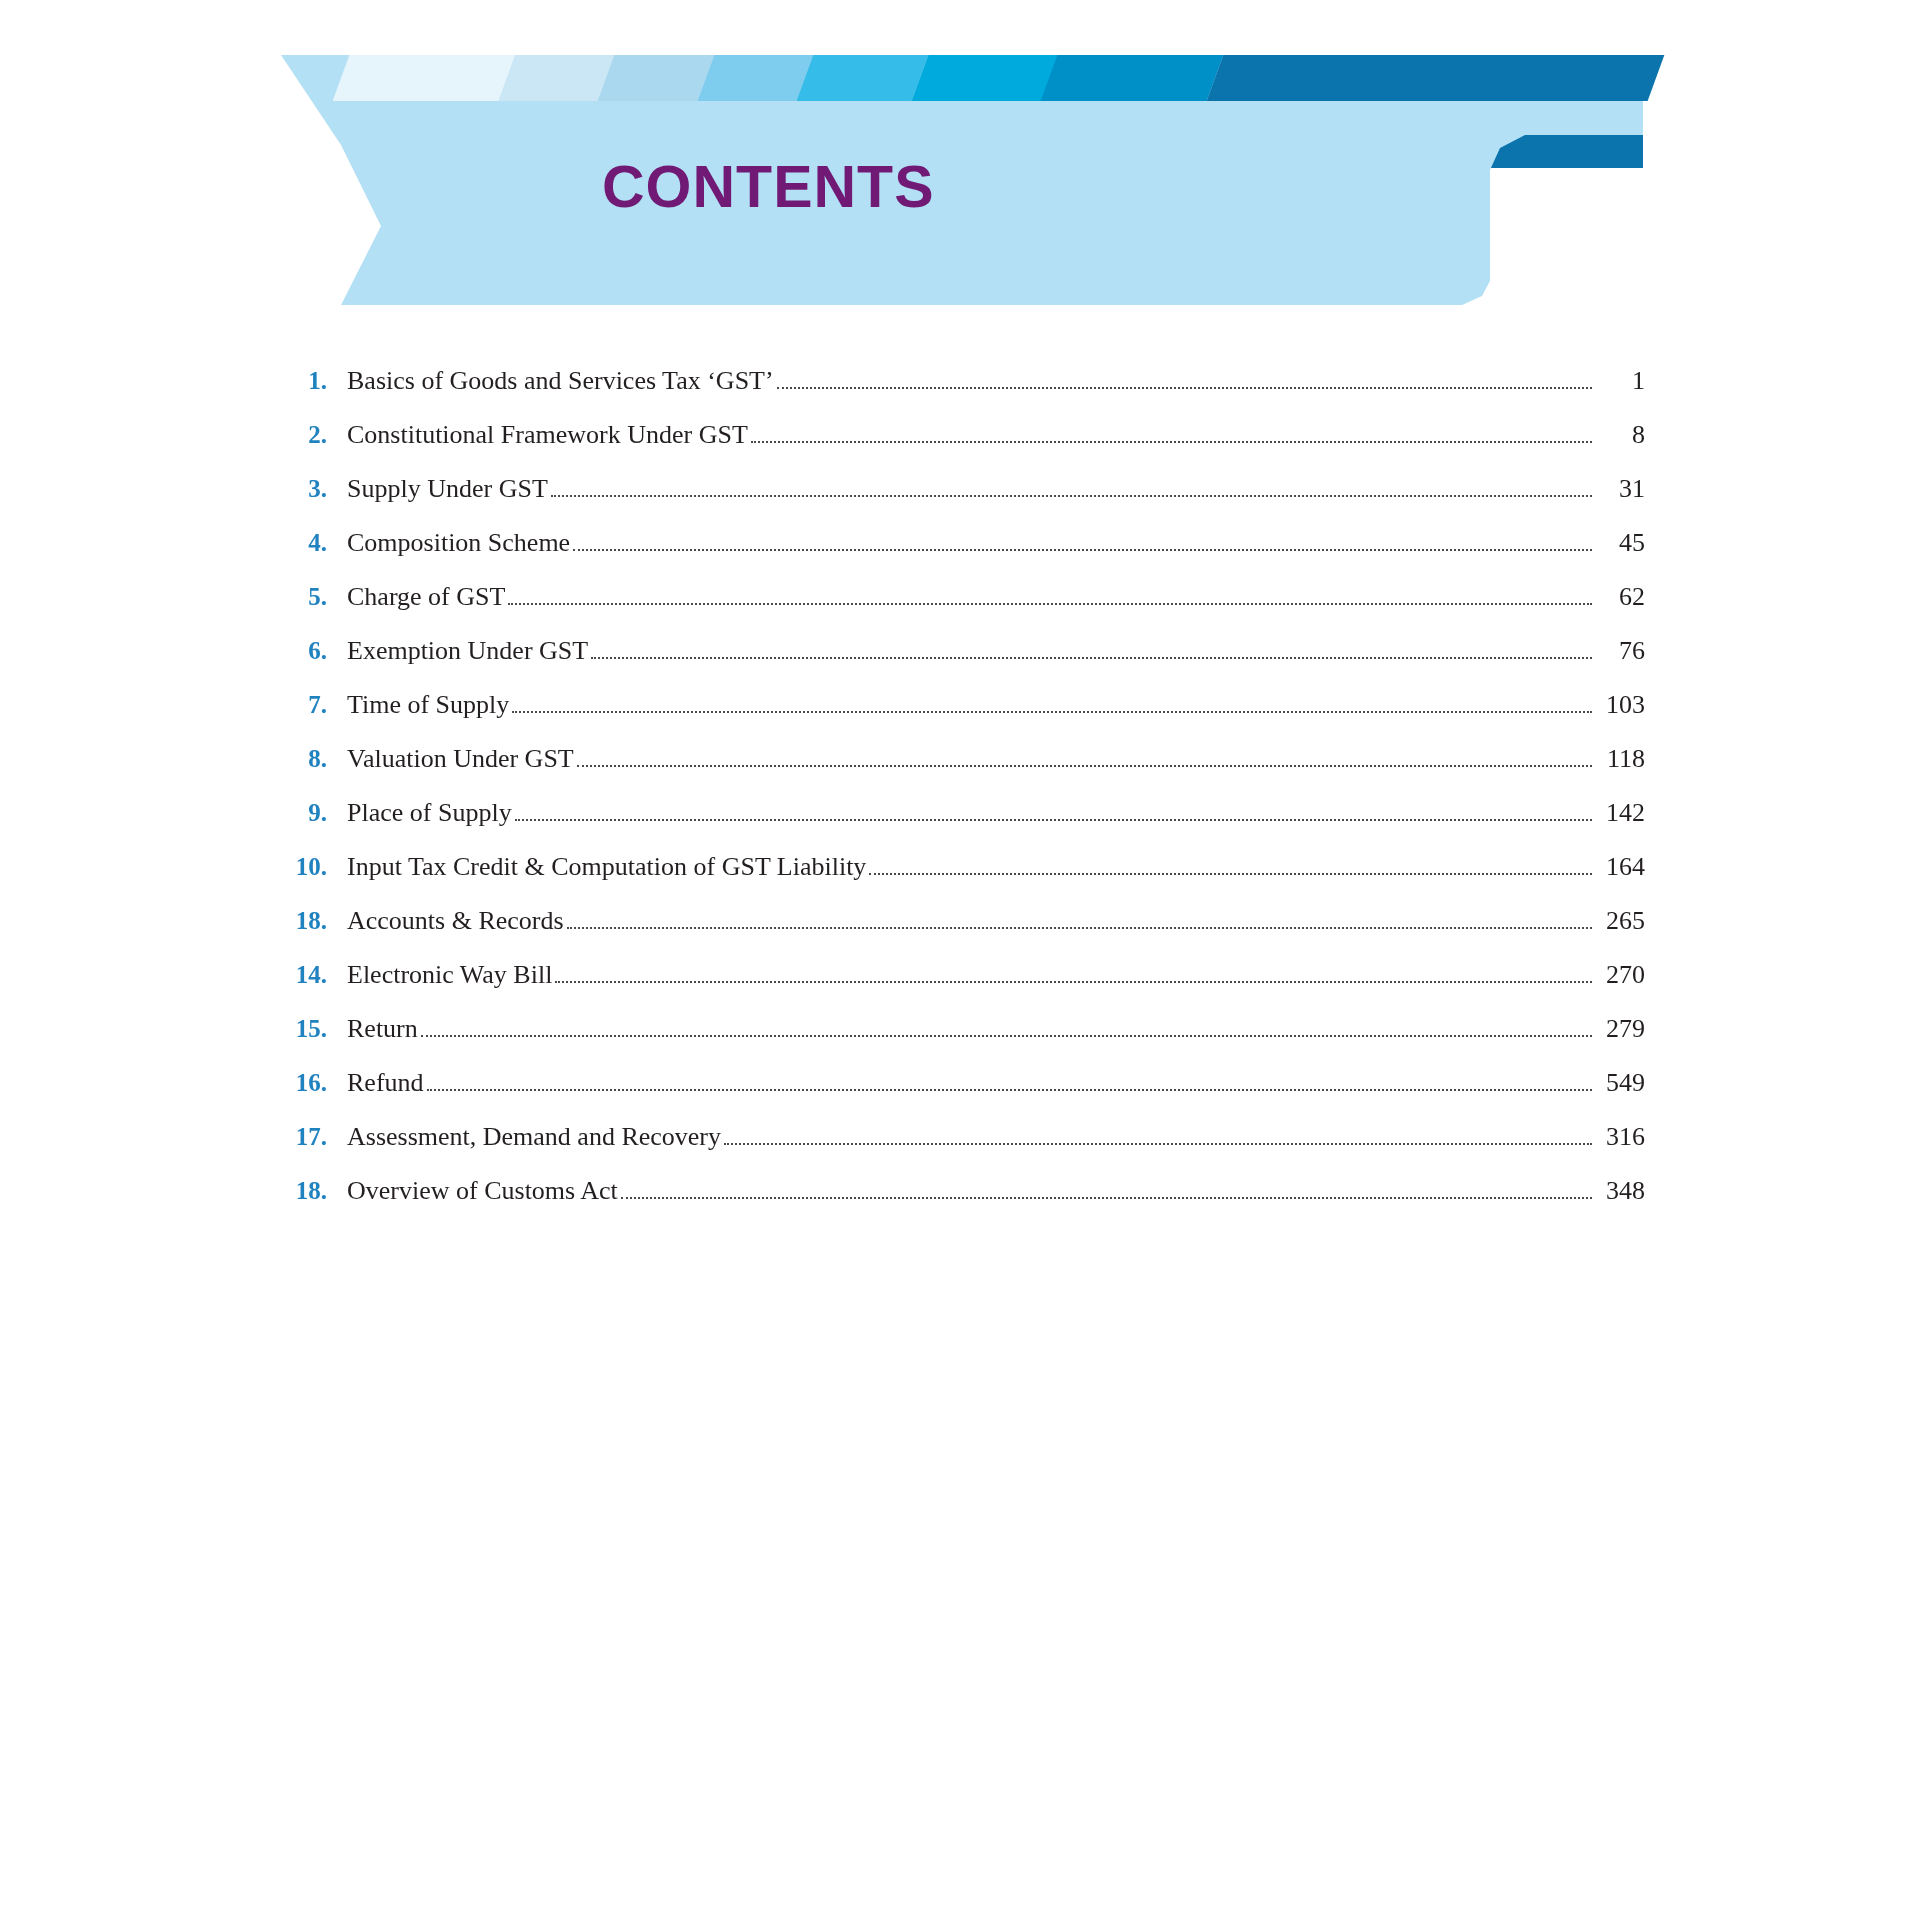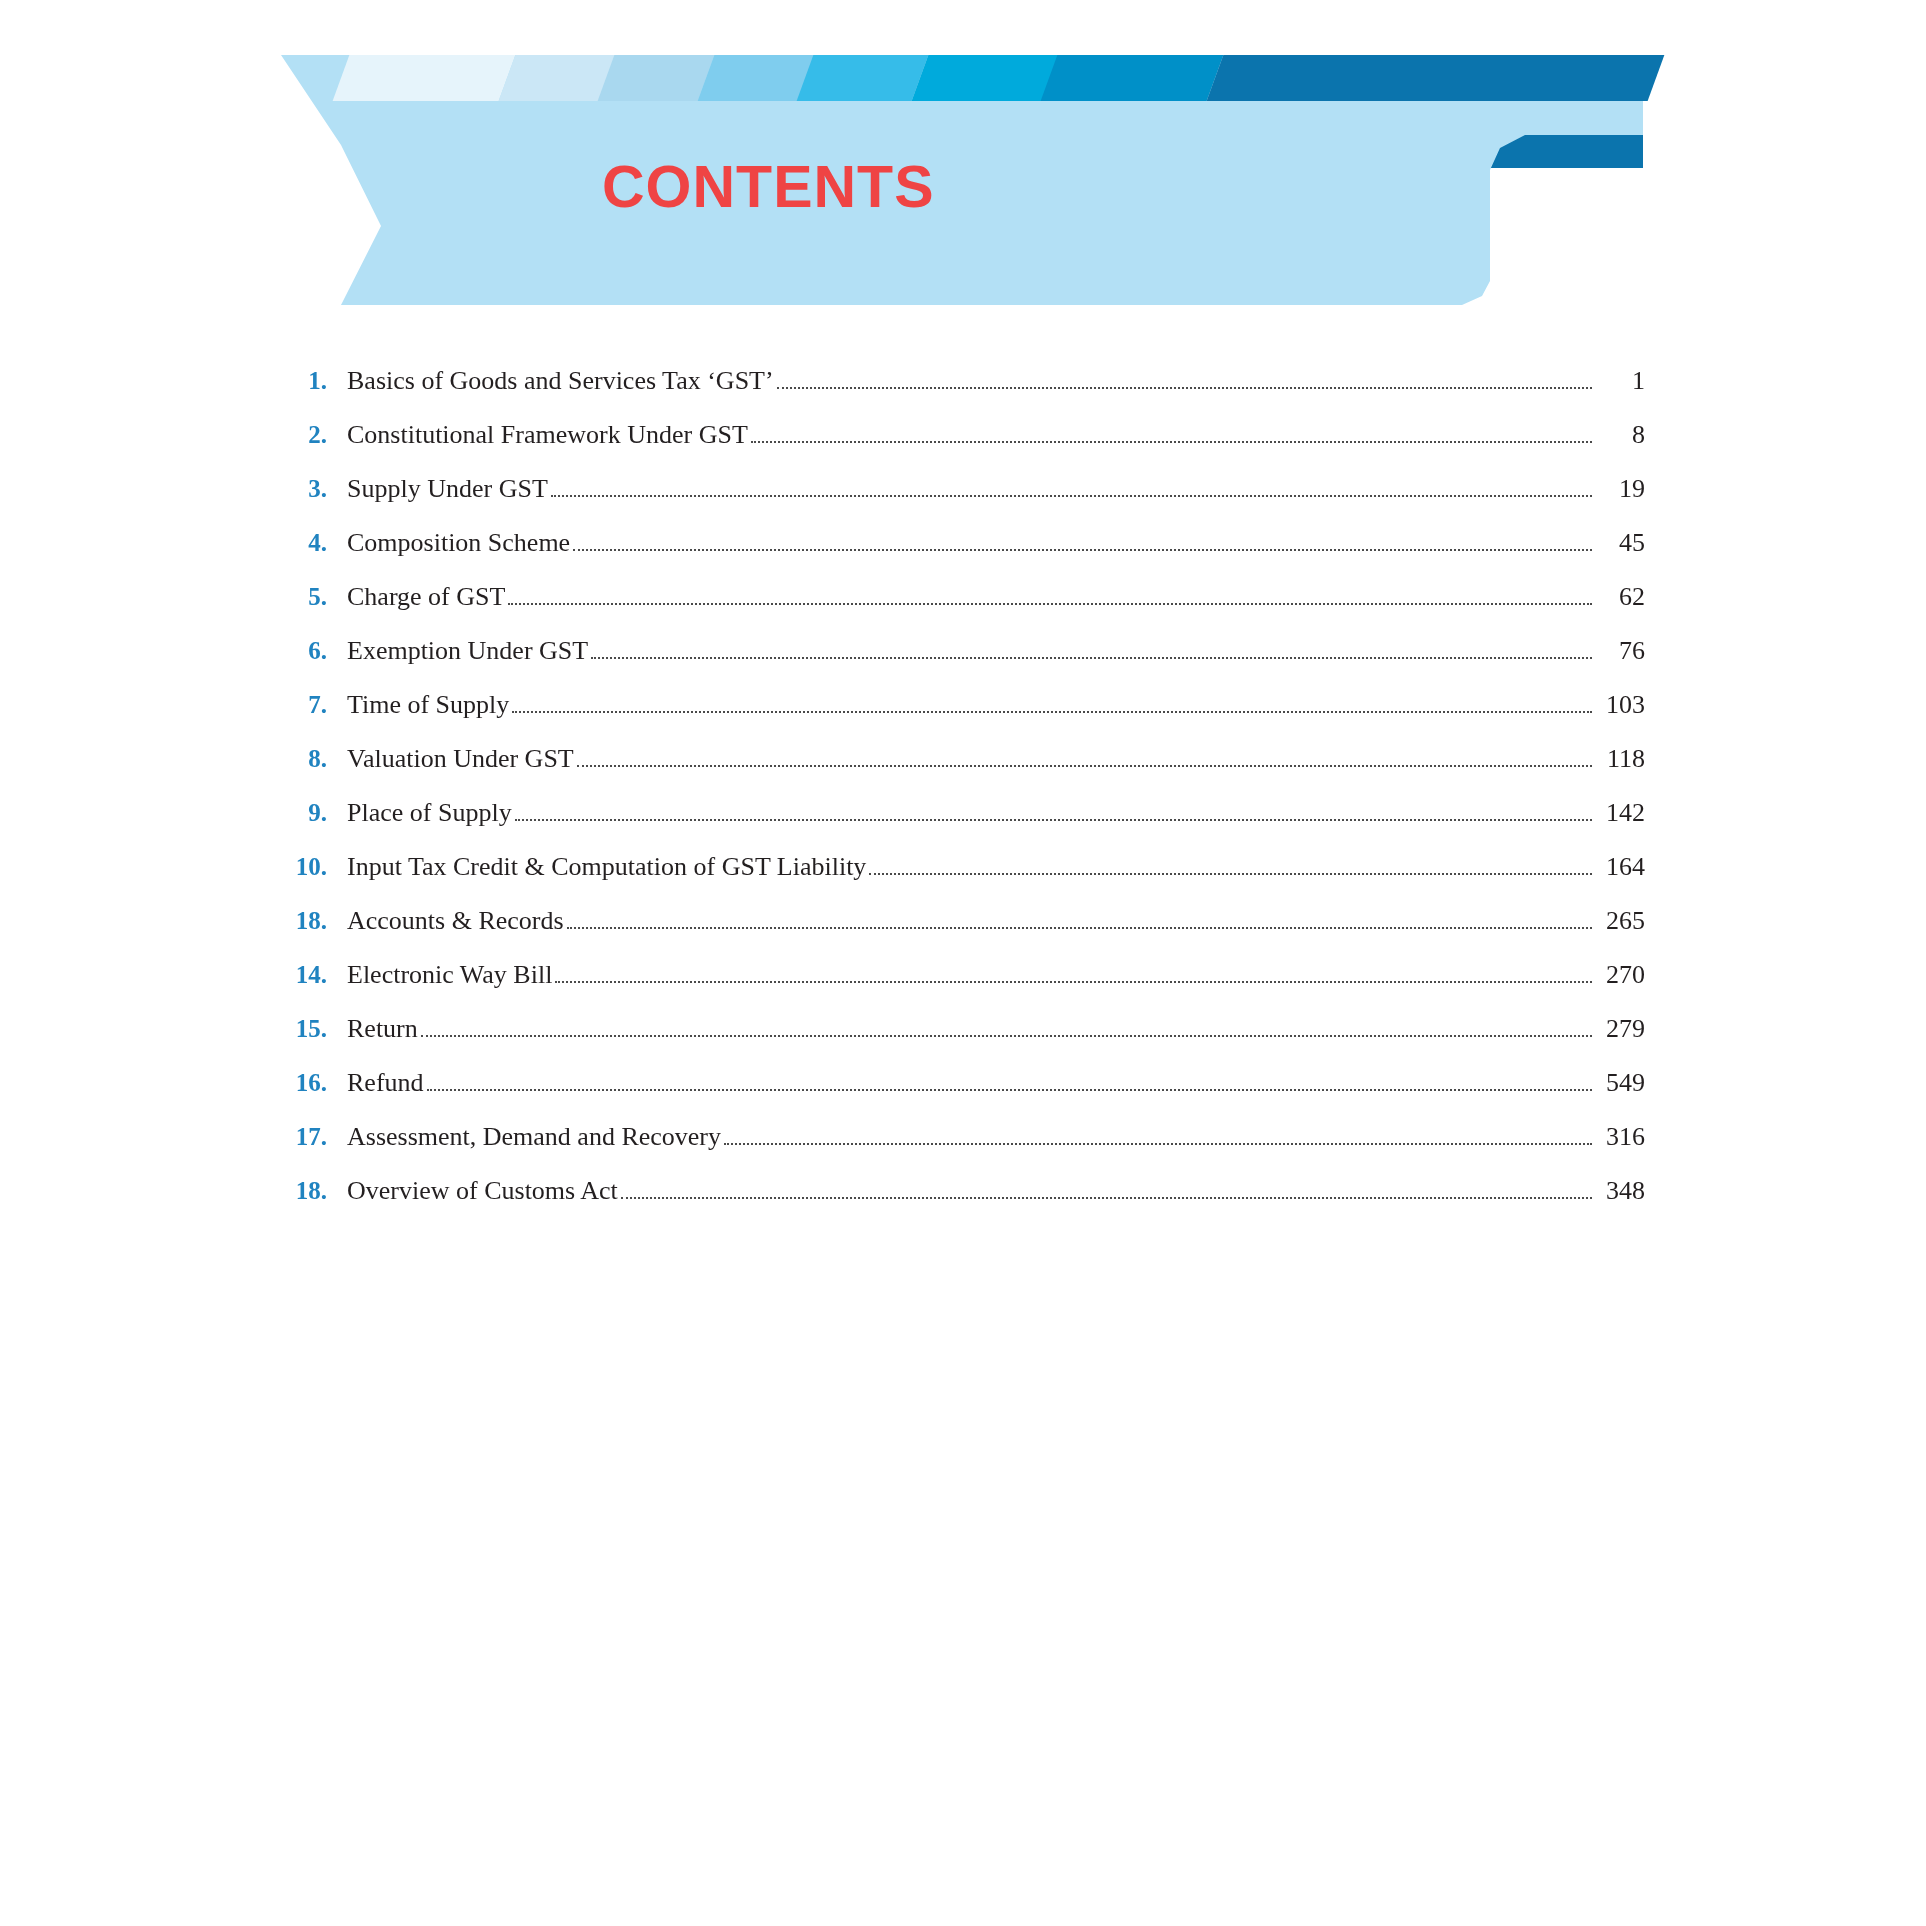--- a/index.html
+++ b/index.html
@@ -86,21 +86,21 @@
   }
 
   .banner-title {
     position: absolute;
     left: 321px;
     top: 98px;
     font-family: "Liberation Sans", sans-serif;
     font-weight: bold;
     font-size: 59px;
     letter-spacing: 1px;
-    color: #ef4444;
+    color: #701a75;
   }
 
   
   .toc {
     position: absolute;
     left: 281px;
     top: 341px;
     width: 1364px;
   }
 
@@ -174,21 +174,21 @@
       <div class="toc-row">
         <div class="toc-num">2.</div>
         <div class="toc-title">Constitutional Framework Under GST</div>
         <div class="toc-leader"></div>
         <div class="toc-page">8</div>
       </div>
       <div class="toc-row">
         <div class="toc-num">3.</div>
         <div class="toc-title">Supply Under GST</div>
         <div class="toc-leader"></div>
-        <div class="toc-page">19</div>
+        <div class="toc-page">31</div>
       </div>
       <div class="toc-row">
         <div class="toc-num">4.</div>
         <div class="toc-title">Composition Scheme</div>
         <div class="toc-leader"></div>
         <div class="toc-page">45</div>
       </div>
       <div class="toc-row">
         <div class="toc-num">5.</div>
         <div class="toc-title">Charge of GST</div>

